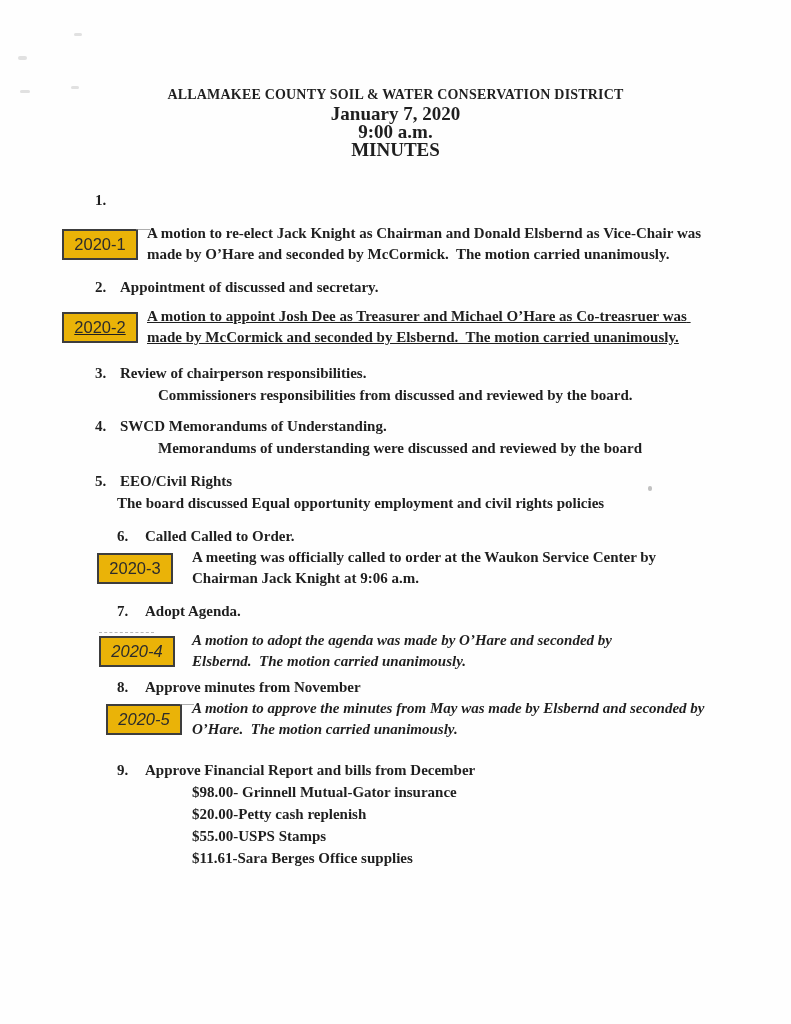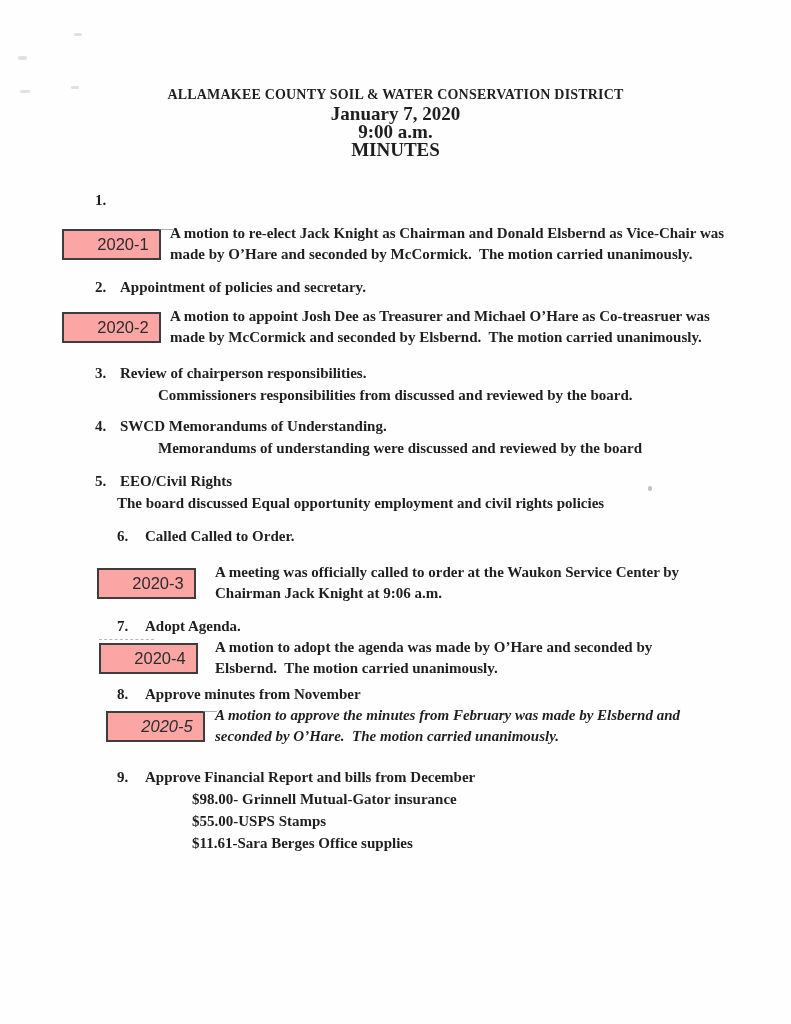--- a/index.html
+++ b/index.html
@@ -44,30 +44,29 @@
   .bills div { line-height: 22px; }
 
   .motion-row {
     display: flex;
     align-items: center;
   }
   .motion-box {
     flex: 0 0 72px;
     height: 27px;
     border: 2px solid #3d3d3d;
-    background: #fca5a5;
+    background: #eab308;
     display: flex;
     align-items: center;
     justify-content: center;
     font-family: "Liberation Sans", sans-serif;
     font-weight: normal;
     font-size: 16.5px;
     color: #2c2c2c;
     position: relative;
-    padding-left: 23px;
   }
   .tail::after {           
     content: "";
     position: absolute;
     top: -2px;
     left: 100%;
     width: 14px;
     border-top: 1.5px solid #8a8a8a;
     opacity: 0.7;
   }
@@ -105,23 +104,23 @@
   </div>
   <div class="motion-row" style="margin-left:62px;margin-top:12px;">
     <div class="motion-box tail">
       <span>2020-1</span>
     </div>
     <div class="motion-text" style="margin-left:9px;width:566px;">A motion to re-elect Jack Knight as Chairman and Donald Elsbernd as Vice-Chair was made by O’Hare and seconded by McCormick.  The motion carried unanimously.</div>
   </div>
 
   <div class="item-heading indent-a" style="margin-top:12px;">
     <span class="num">2.</span>
-    <span>Appointment of policies and secretary.</span>
+    <span>Appointment of discussed and secretary.</span>
   </div>
-  <div class="motion-row" style="margin-left:62px;margin-top:8px;">
+  <div class="motion-row" style="margin-left:62px;margin-top:8px;text-decoration:underline;">
     <div class="motion-box">
       <span>2020-2</span>
     </div>
     <div class="motion-text" style="margin-left:9px;width:566px;">A motion to appoint Josh Dee as Treasurer and Michael O’Hare as Co-treasruer was made by McCormick and seconded by Elsbernd.  The motion carried unanimously.</div>
   </div>
 
   <div class="item-heading indent-a" style="margin-top:15px;">
     <span class="num">3.</span>
     <span>Review of chairperson responsibilities.</span>
   </div>
@@ -136,52 +135,53 @@
   <div class="item-heading indent-a" style="margin-top:12px;">
     <span class="num">5.</span>
     <span>EEO/Civil Rights</span>
   </div>
   <div class="note" style="margin-left:117px;">The board discussed Equal opportunity employment and civil rights policies</div>
 
   <div class="item-heading indent-b" style="margin-top:12px;">
     <span class="num">6.</span>
     <span>Called Called to Order.</span>
   </div>
-  <div class="motion-row" style="margin-left:97px;margin-top:15px;">
+  <div class="motion-row" style="margin-left:97px;">
     <div class="motion-box">
       <span>2020-3</span>
     </div>
     <div class="motion-text" style="margin-left:19px;width:503px;">A meeting was officially called to order at the Waukon Service Center by Chairman Jack Knight at 9:06 a.m.</div>
   </div>
 
   <div class="item-heading indent-b" style="margin-top:12px;">
     <span class="num">7.</span>
     <span>Adopt Agenda.</span>
   </div>
-  <div class="motion-row" style="margin-left:99px;margin-top:0;">
+  <div class="motion-row" style="margin-left:99px;margin-top:8px;font-style:italic;">
     <div class="motion-box tail-dash">
       <span>2020-4</span>
     </div>
     <div class="motion-text" style="margin-left:17px;width:470px;">A motion to adopt the agenda was made by O’Hare and seconded by Elsbernd.  The motion carried unanimously.</div>
   </div>
 
   <div class="item-heading indent-b" style="margin-top:5px;">
     <span class="num">8.</span>
     <span>Approve minutes from November</span>
   </div>
   <div class="motion-row" style="margin-left:106px;margin-top:0;font-style:italic;">
     <div class="motion-box tail">
       <span>2020-5</span>
     </div>
-    <div class="motion-text" style="margin-left:10px;width:520px;">A motion to approve the minutes from February was made by Elsbernd and seconded by O’Hare.  The motion carried unanimously.</div>
+    <div class="motion-text" style="margin-left:10px;width:520px;">A motion to approve the minutes from May was made by Elsbernd and seconded by O’Hare.  The motion carried unanimously.</div>
   </div>
 
   <div class="item-heading indent-b" style="margin-top:20px;">
     <span class="num">9.</span>
     <span>Approve Financial Report and bills from December</span>
   </div>
   <div class="bills">
     <div>$98.00- Grinnell Mutual-Gator insurance</div>
+    <div>$20.00-Petty cash replenish</div>
     <div>$55.00-USPS Stamps</div>
     <div>$11.61-Sara Berges Office supplies</div>
   </div>
 
 </div>
 
 </body></html>

